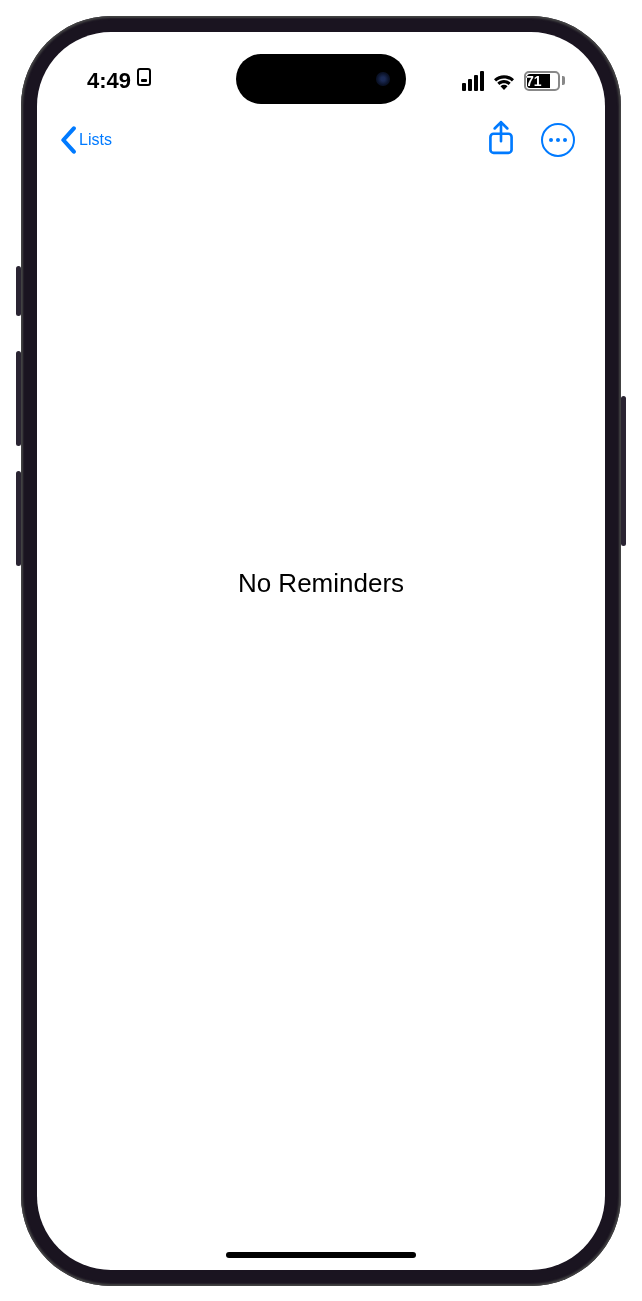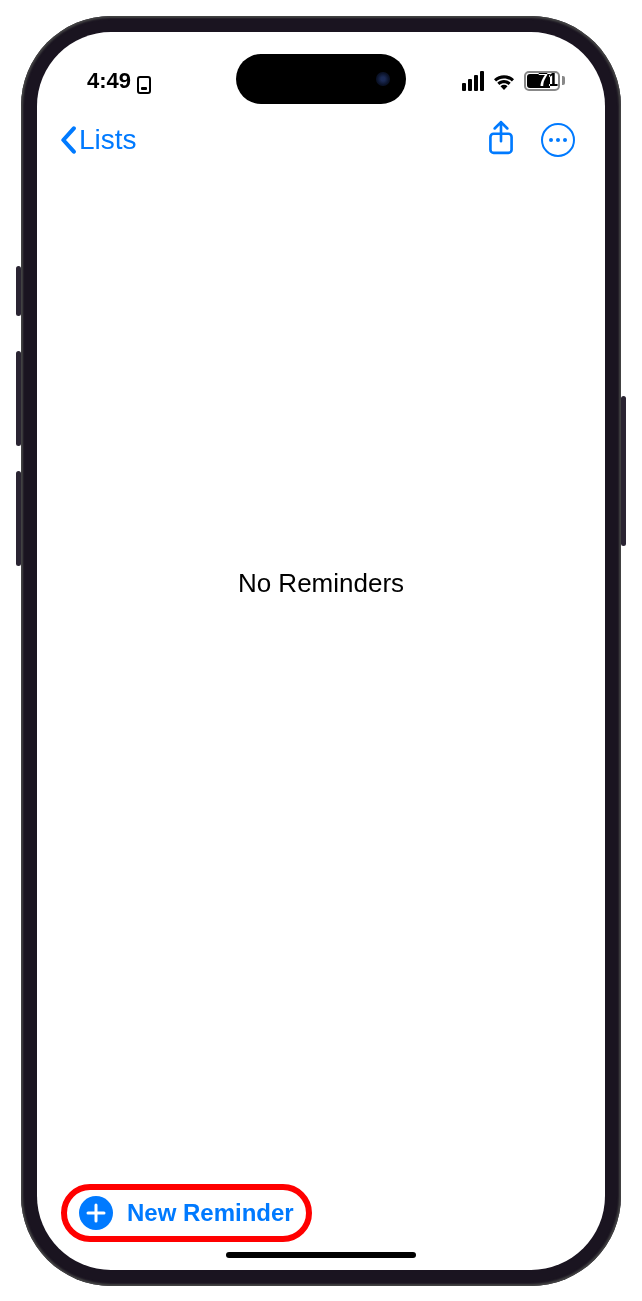--- a/index.html
+++ b/index.html
@@ -67,21 +67,21 @@
     .status-bar {
       height: 70px;
       display: flex;
       justify-content: space-between;
       align-items: center;
       padding: 28px 40px 0 50px;
       font-size: 22px;
       font-weight: 600;
       color: #000;
     }
-    .status-left { display: flex; align-items: flex-end; gap: 6px; }
+    .status-left { display: flex; align-items: flex-start; gap: 6px; }
     .status-right { display: flex; align-items: center; gap: 8px; }
     .sim-icon {
       width: 14px; height: 18px;
       border: 2px solid #000; border-radius: 3px;
       position: relative;
       display: inline-block;
     }
     .sim-icon::after {
       content: ""; position: absolute; bottom: 2px; left: 2px; right: 2px; height: 3px; background: #000; border-radius: 1px;
     }
@@ -92,39 +92,39 @@
     .signal-bars span:nth-child(3) { height: 16px; }
     .signal-bars span:nth-child(4) { height: 20px; }
     .wifi-icon { width: 24px; height: 18px; }
     .battery {
       display: flex; align-items: center; gap: 2px;
     }
     .battery-body {
       width: 36px; height: 20px;
       border: 2px solid #888; border-radius: 5px;
       position: relative;
-      display: flex; align-items: center; justify-content: flex-end;
-      font-size: 18px; font-weight: 600;
+      display: flex; align-items: center; justify-content: flex-start;
+      font-size: 14px; font-weight: 600;
     }
     .battery-fill {
       position: absolute; left: 1px; top: 1px; bottom: 1px;
       background: #000; border-radius: 3px 0 0 3px; z-index: 0;
     }
     .battery-text { position: relative; z-index: 1; color: #fff; mix-blend-mode: difference; }
     .battery-tip { width: 3px; height: 9px; background: #888; border-radius: 0 2px 2px 0; }
 
     .nav-bar {
       display: flex;
       justify-content: space-between;
       align-items: center;
       padding: 18px 30px 8px 22px;
     }
     .back-button {
       display: flex; align-items: center; gap: 2px;
-      color: #007AFF; font-size: 28px; font-weight: 400;
+      color: #007AFF; font-size: 16px; font-weight: 400;
       cursor: pointer;
     }
     .nav-actions { display: flex; align-items: center; gap: 26px; }
     .share-icon, .more-icon { color: #007AFF; cursor: pointer; }
     .more-icon {
       width: 34px; height: 34px;
       border: 2.5px solid #007AFF;
       border-radius: 50%;
       display: flex; align-items: center; justify-content: center;
     }
@@ -256,27 +256,16 @@
             </div>
         </div>
       </div>
     </div>
 
 
     <div class="content">
       <div class="empty-text">No Reminders</div>
     </div>
 
-    <div class="bottom-bar">
-      <div class="new-reminder">
-        <div class="highlight-ring"></div>
-        <div class="plus-circle">
-          <svg width="20" height="20" viewBox="0 0 20 20">
-              <path d="M10 2 V18 M2 10 H18" stroke="#fff" stroke-width="3" stroke-linecap="round"></path>
-            </svg>
-        </div>
-        <span>New Reminder</span>
-      </div>
-    </div>
 
     <div class="home-indicator"></div>
   </div>
 </div>
 
 </body></html>

